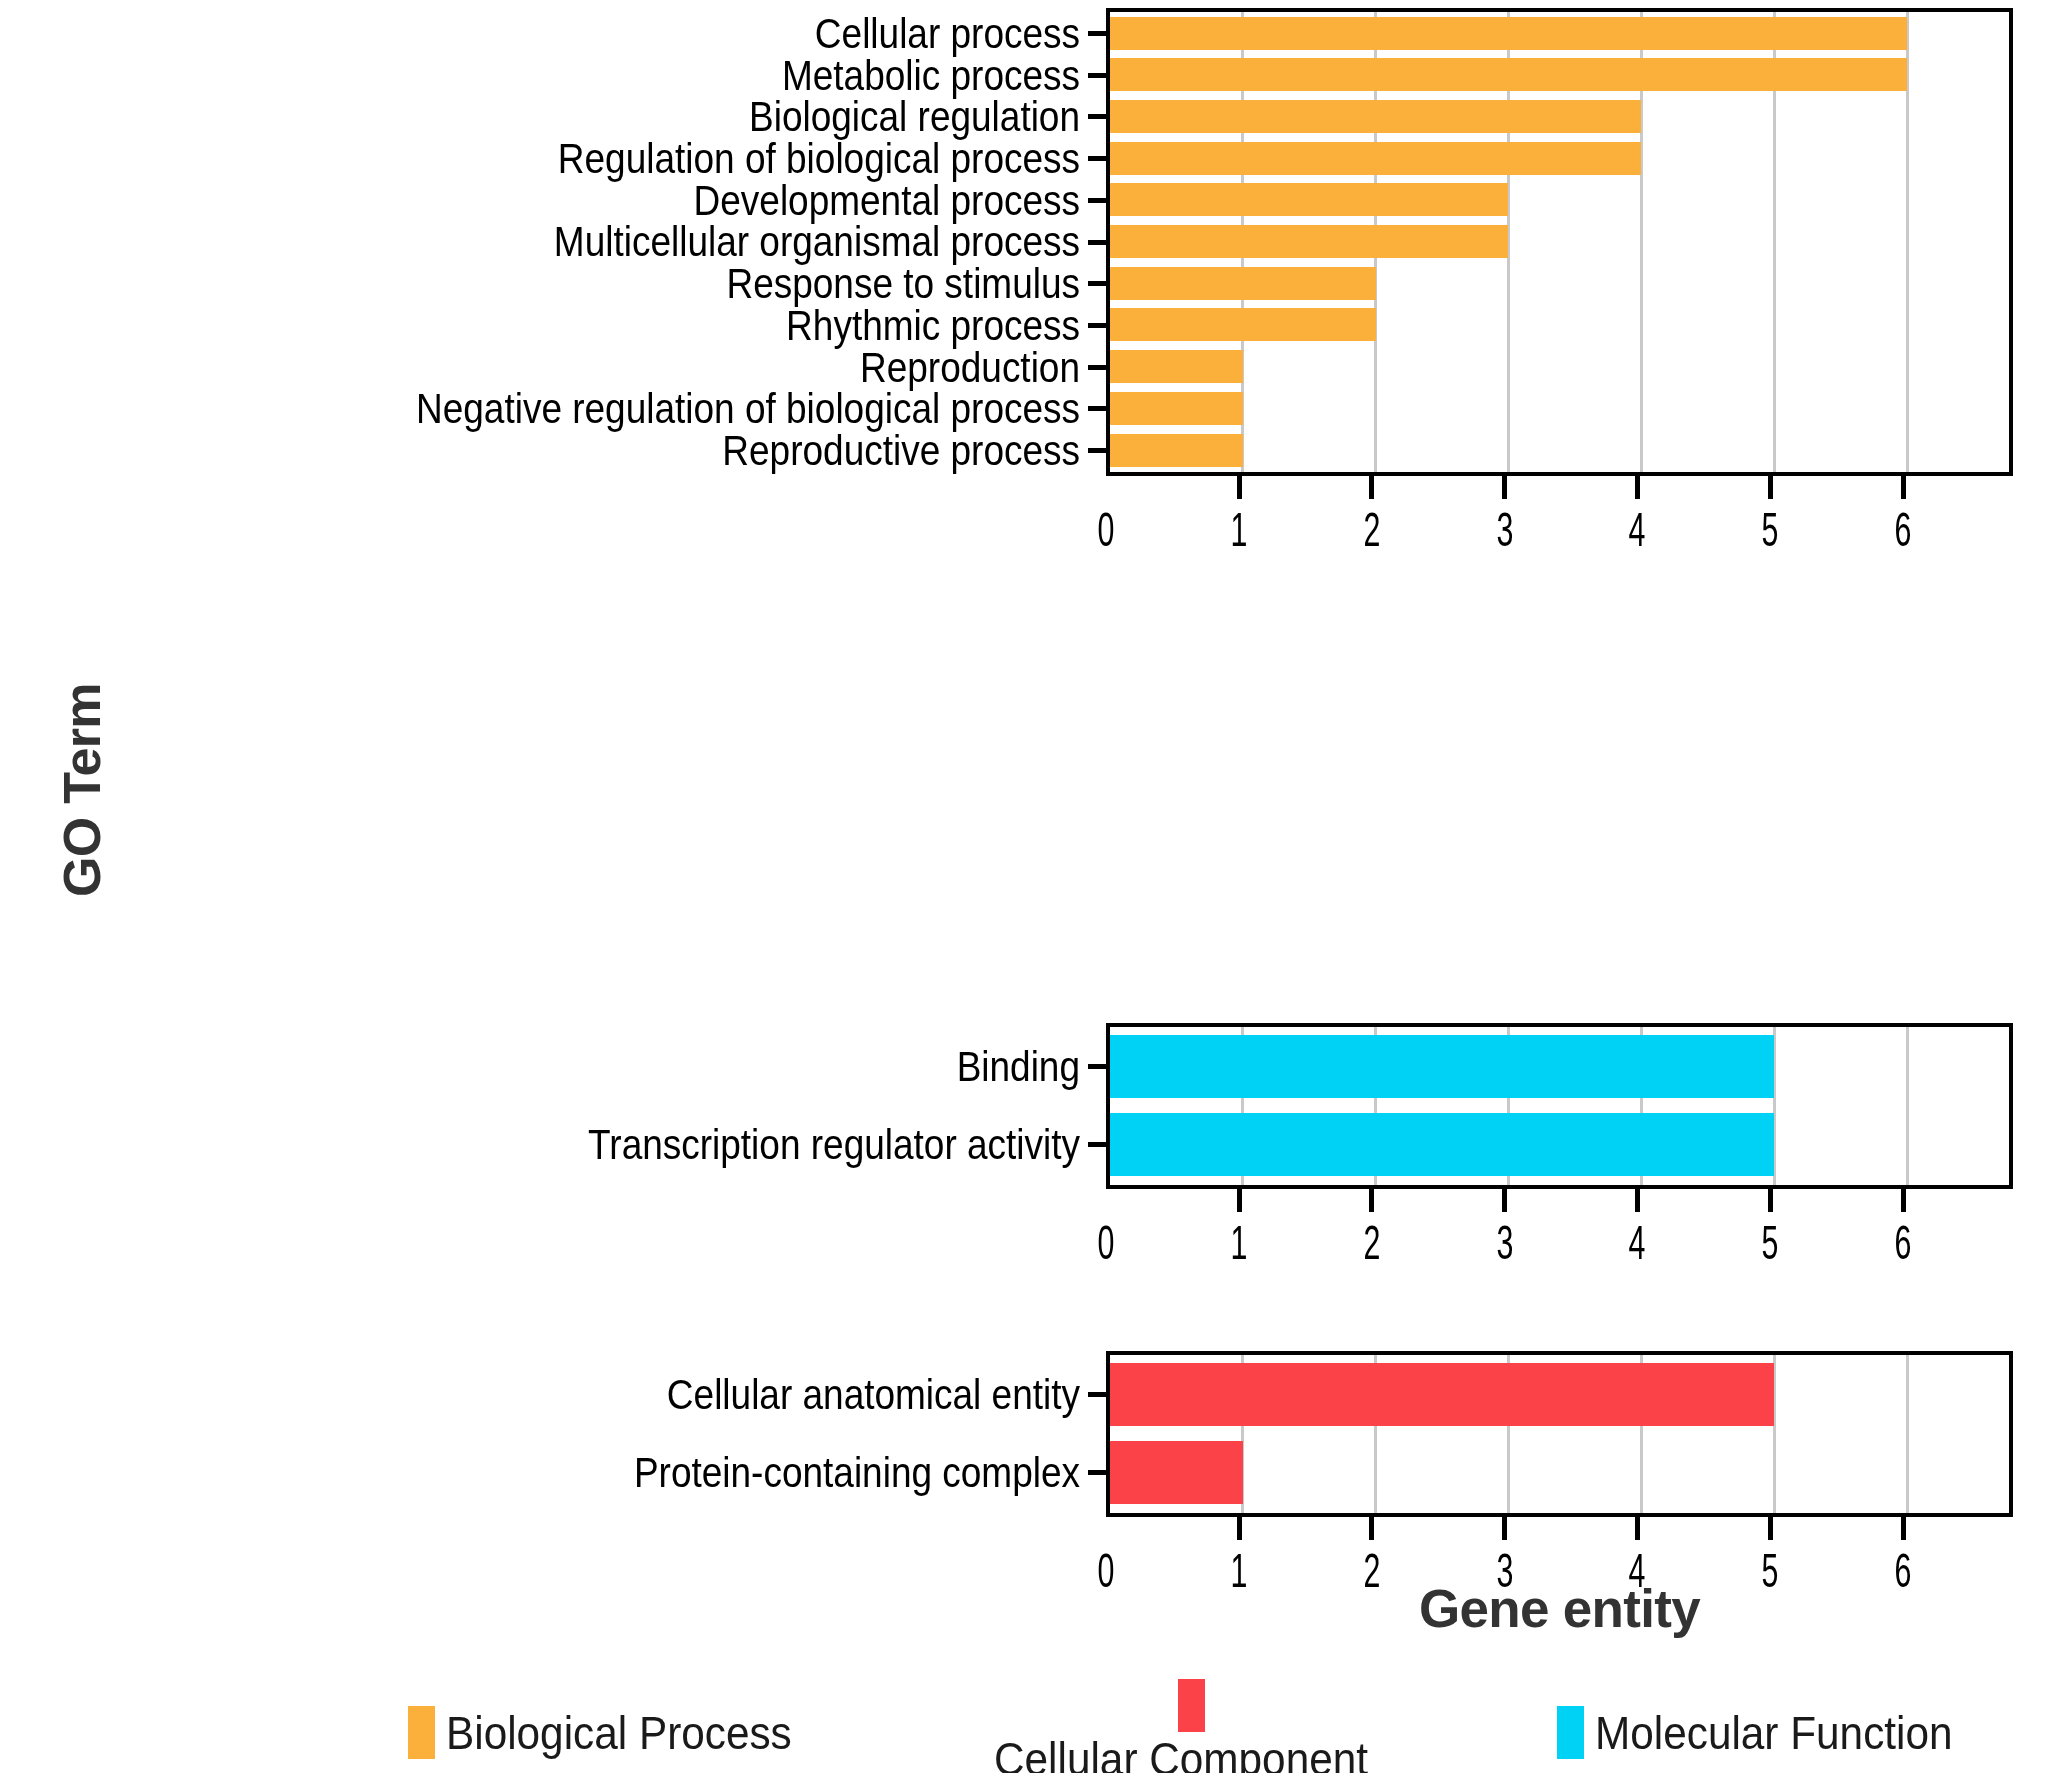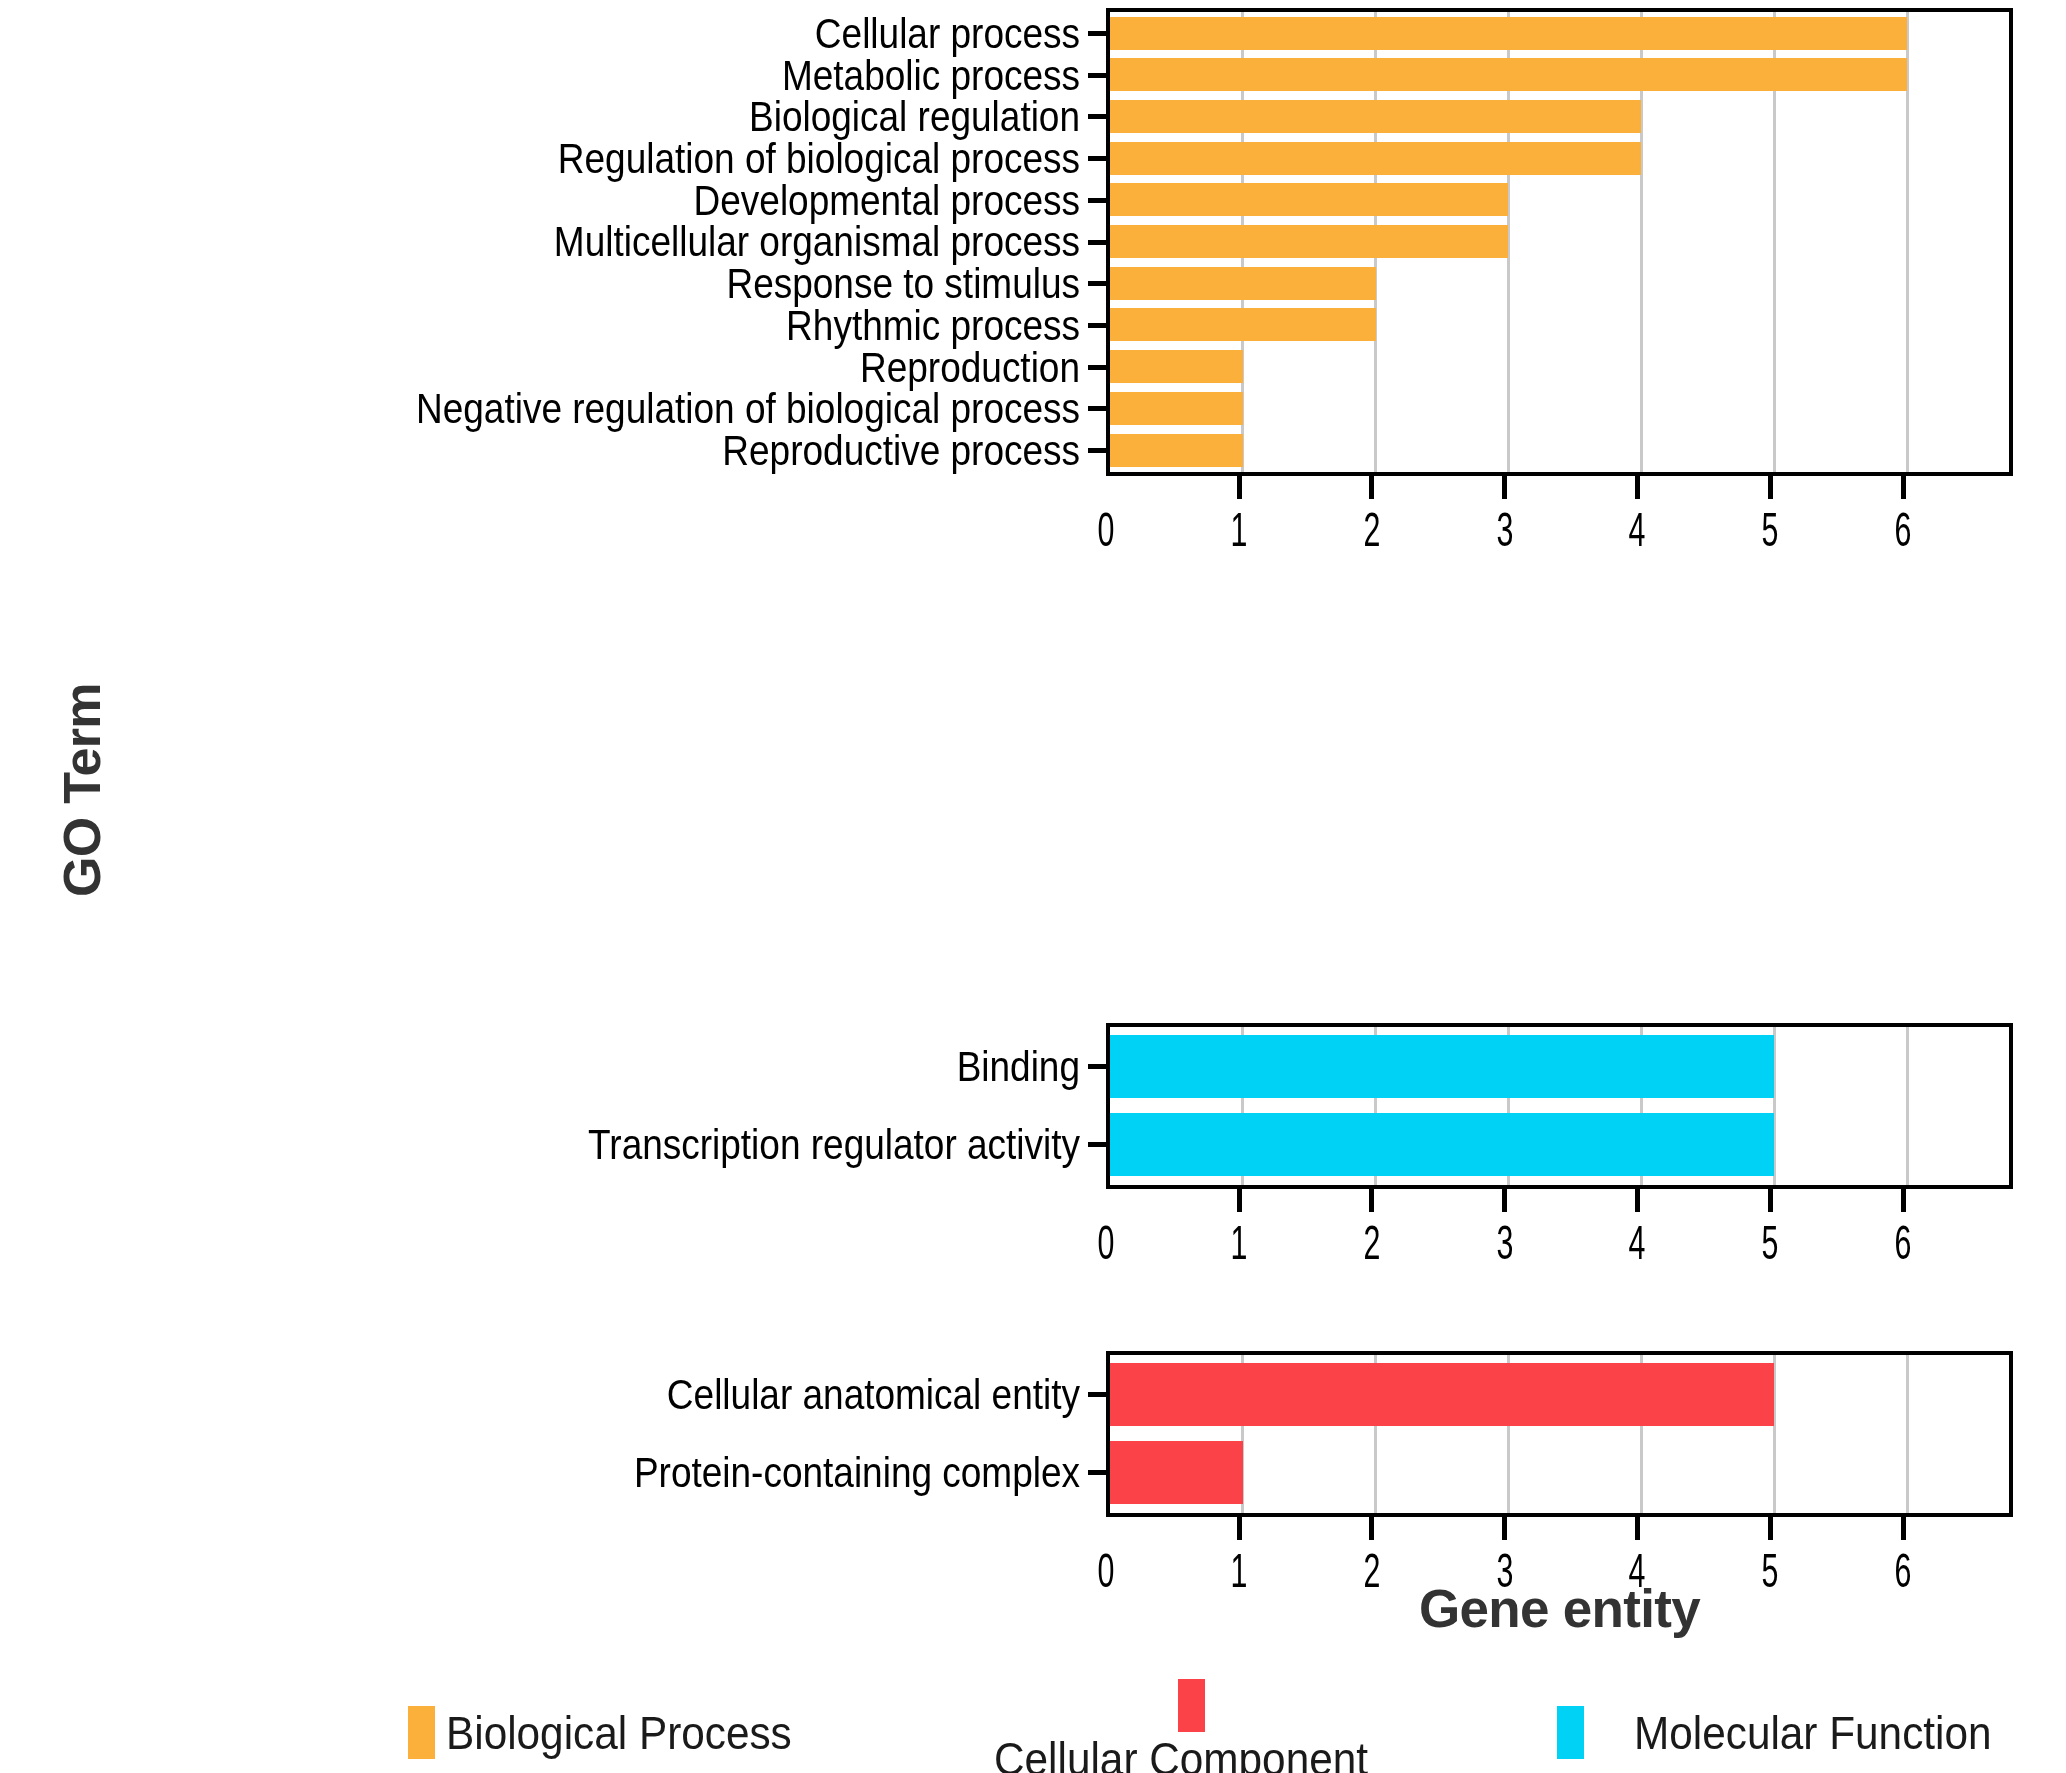--- a/index.html
+++ b/index.html
@@ -56,21 +56,21 @@
     display:flex;align-items:center;
   }
   .legend-item{display:flex;align-items:center;}
   .legend-swatch{width:27px;height:53px;flex:0 0 auto;}
   .legend-label{
     font-size:46px;color:#1a1a1a;white-space:nowrap;margin-left:11px;
     transform:scaleX(0.92);transform-origin:left center;
   }
   #leg0{position:absolute;left:0px;}
   #leg1{position:absolute;left:575px;flex-direction:column;}
-  #leg2{position:absolute;left:1149px;gap:39px;}
+  #leg2{position:absolute;left:1149px;}
 </style>
 </head>
 <body>
 
 <div id="yaxis-title">
   <span>GO Term</span>
 </div>
 
 <div class="panel" id="panel-bp" style="left:1106px;top:8.2px;width:907px;height:468px;">
   <div class="plotarea" id="plot-bp">

